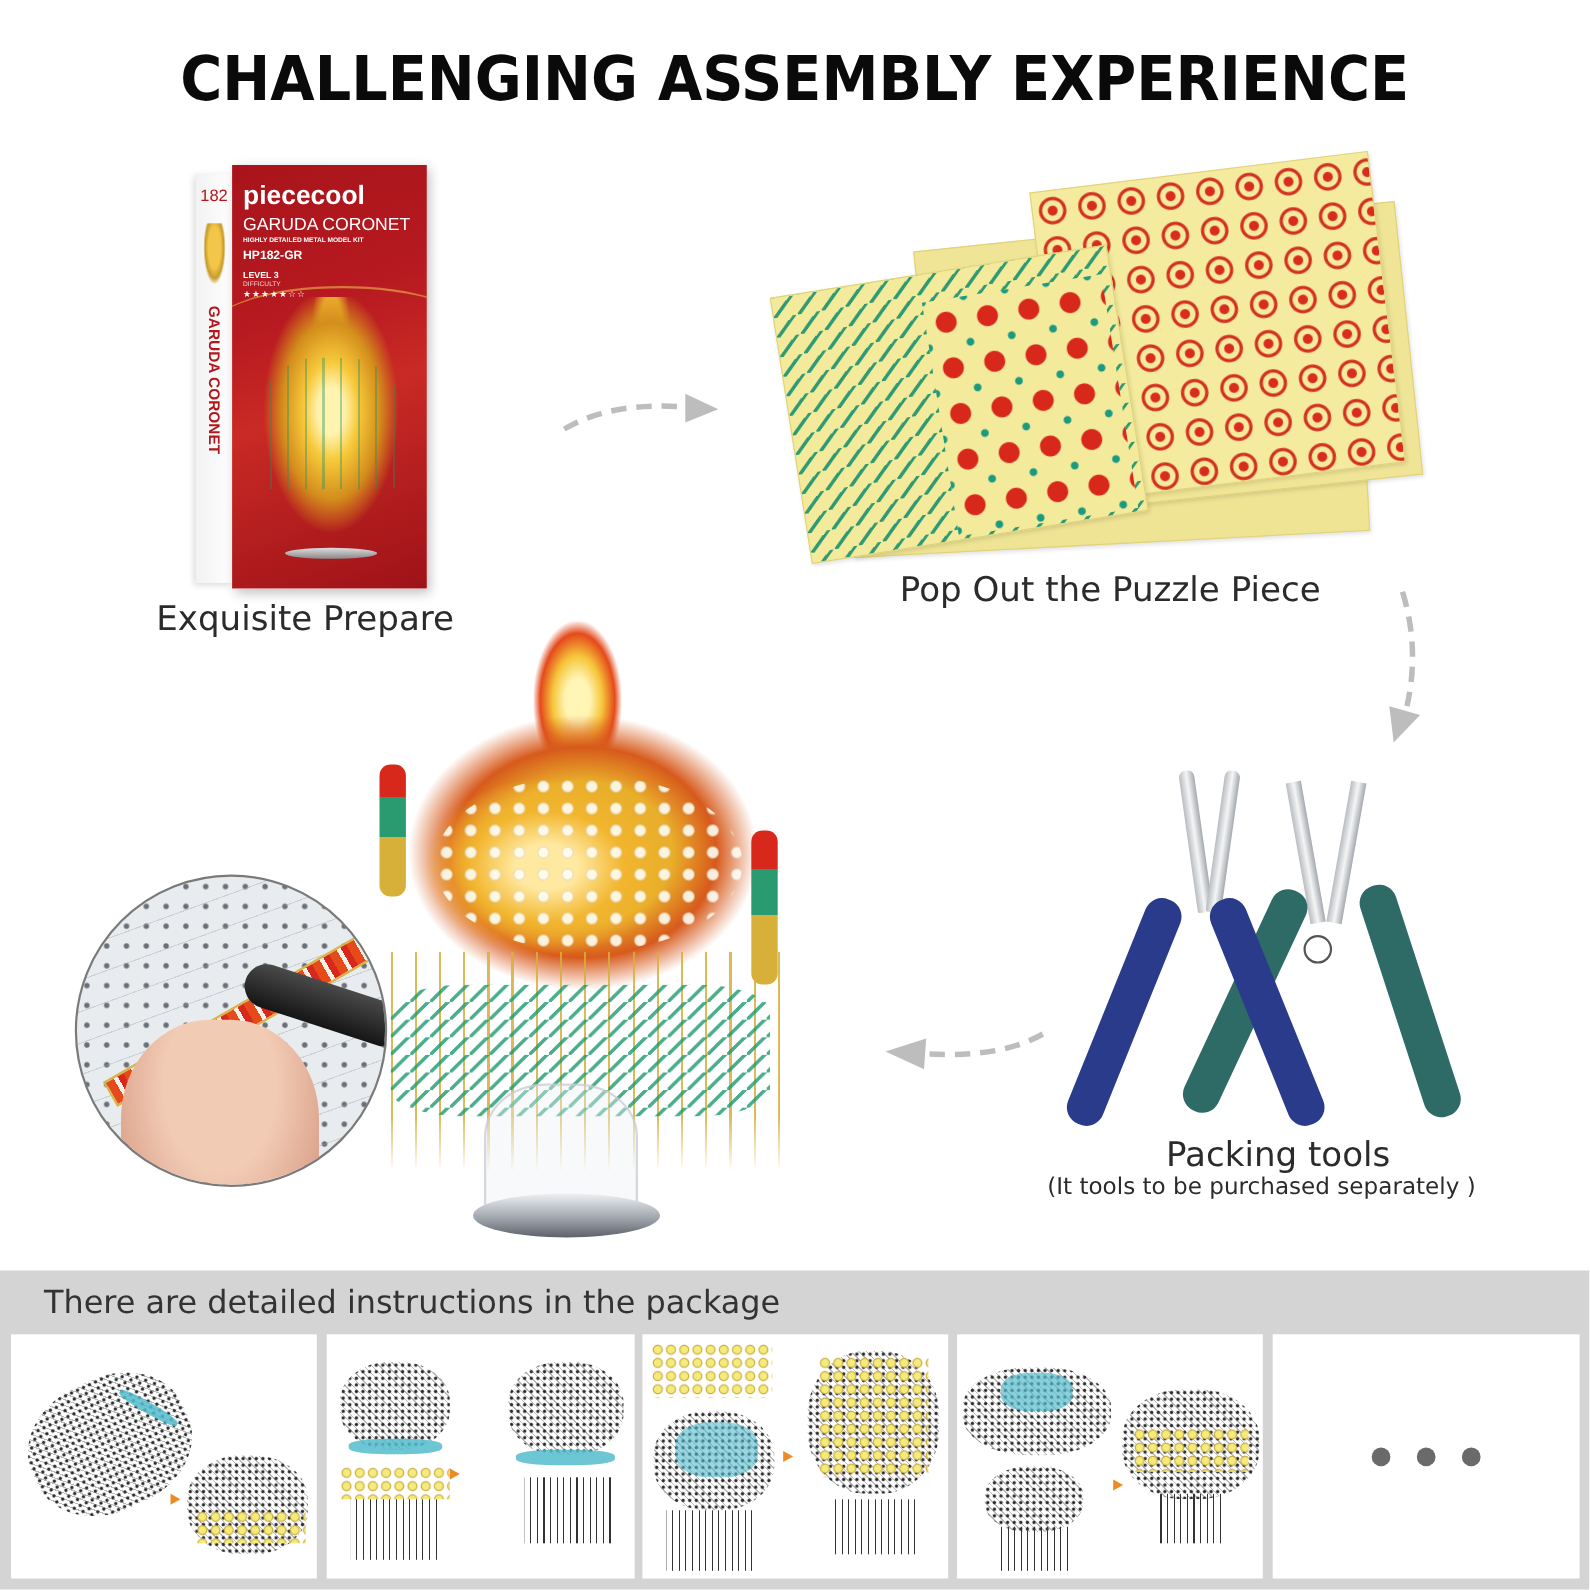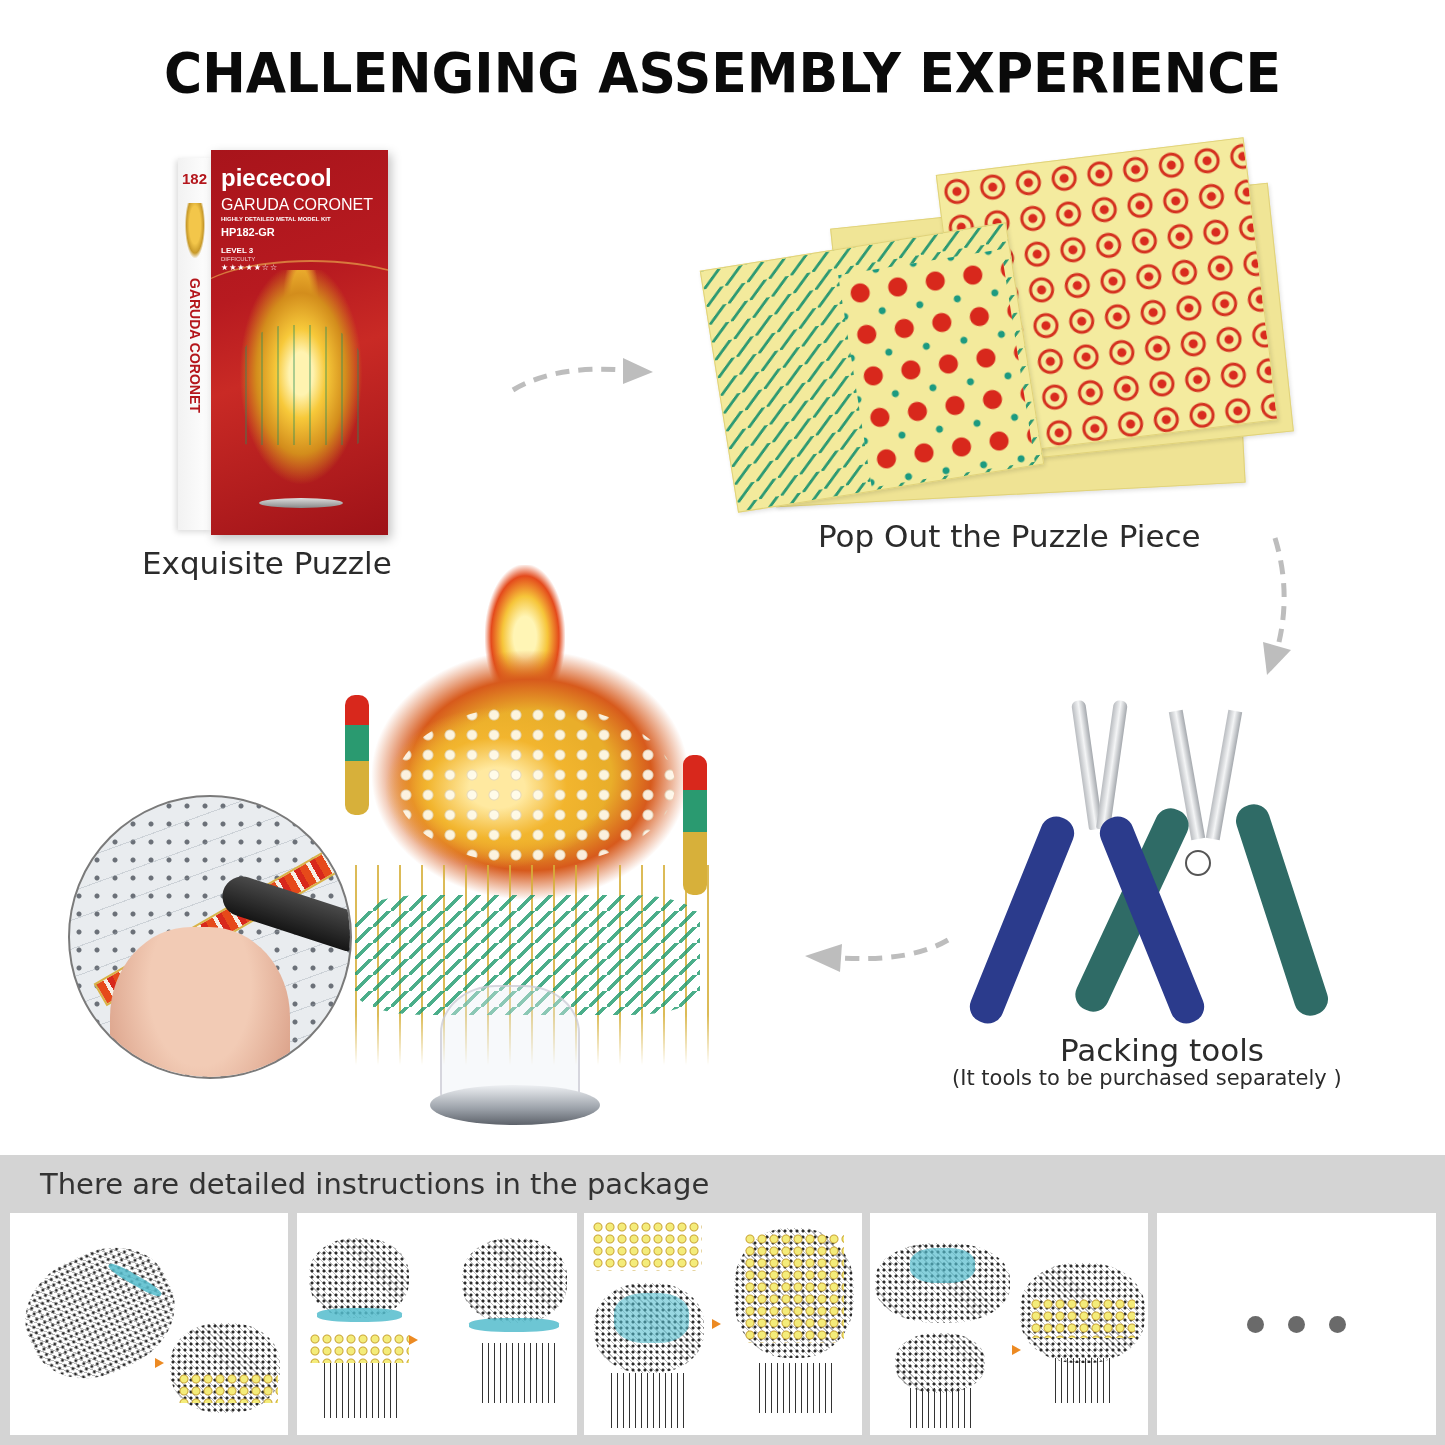--- a/index.html
+++ b/index.html
@@ -18,21 +18,21 @@
   .caption { position: absolute; font-family: "DejaVu Sans", sans-serif; color: #2b2b2b; white-space: nowrap; }
   .cap-packing { left: 142px; top: 545px; font-size: 31px; }
   .cap-popout { left: 818px; top: 518px; font-size: 31px; }
   .cap-tools { left: 1060px; top: 1032px; font-size: 31px; }
   .cap-tools-sub { left: 952px; top: 1066px; font-size: 21px; }
 
   
   .box { position: absolute; left: 178px; top: 150px; width: 210px; height: 385px; }
   .box-spine { position: absolute; left: 0; top: 8px; width: 34px; height: 372px;
     background: linear-gradient(90deg,#f2f2f2,#ffffff); box-shadow: -2px 2px 6px rgba(0,0,0,0.15); }
-  .spine-num { position: absolute; left: 4px; top: 12px; font-size: 15px; font-weight: bold; color: #b4161c; }
+  .spine-num { position: absolute; left: 4px; top: 12px; font-size: 15px; font-weight: normal; color: #b4161c; }
   .spine-mini { position: absolute; left: 7px; top: 45px; width: 20px; height: 55px;
     background: radial-gradient(ellipse at 50% 40%, #f3c64a 0 40%, #c89a2a 60%, transparent 72%); }
   .spine-text { position: absolute; left: 3px; top: 270px; transform: rotate(90deg); transform-origin: left top;
     font-size: 14px; font-weight: bold; color: #b4161c; white-space: nowrap; width: 0; }
   .spine-text span { position: absolute; left: -150px; top: -22px; }
   .box-front { position: absolute; left: 33px; top: 0; width: 177px; height: 385px;
     background: linear-gradient(160deg,#a8141b 0%,#b71a20 35%,#c92a25 55%,#9e1218 100%);
     box-shadow: 3px 4px 10px rgba(0,0,0,0.25); overflow: hidden; }
   .brand { position: absolute; left: 10px; top: 14px; font-size: 24px; font-weight: bold; color: #fff; }
   .box-title { position: absolute; left: 10px; top: 46px; font-size: 16px; color: #fff; white-space: nowrap; }
@@ -170,21 +170,21 @@
     <div class="box-sub">HIGHLY DETAILED METAL MODEL KIT</div>
     <div class="box-code">HP182-GR</div>
     <div class="box-level">LEVEL 3</div>
     <div class="box-diff">DIFFICULTY</div>
     <div class="box-stars">★★★★★☆☆</div>
     <div class="box-model"></div>
     <div class="box-model-green"></div>
     <div class="box-stand"></div>
   </div>
 </div>
-<div class="caption cap-packing">Exquisite Puzzle</div>
+<div class="caption cap-packing">Exquisite Prepare</div>
 
 <div class="abs arrow" style="left:505px;top:350px;">
   <svg width="160" height="50" viewBox="0 0 160 50">
     <path d="M8 40 Q 50 15 118 20" fill="none" stroke="#bdbdbd" stroke-width="5" stroke-dasharray="14 9"></path>
     <polygon points="118,8 148,22 118,34" fill="#bdbdbd"></polygon>
   </svg>
 </div>
 
 <div class="sheets">
   <div class="sheet s4"></div>

